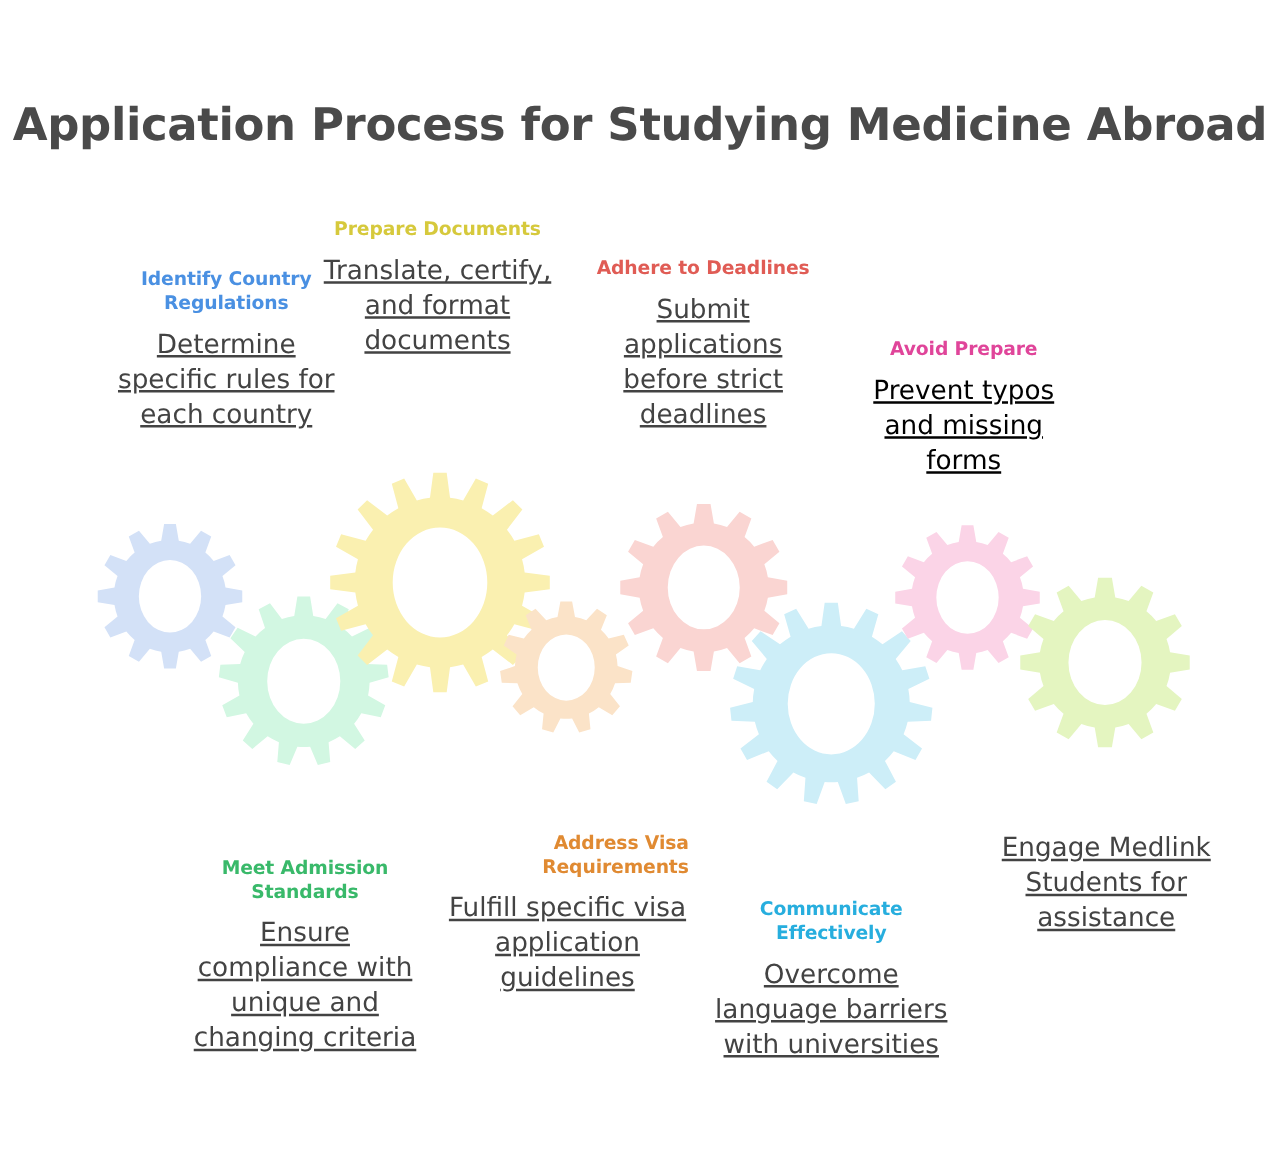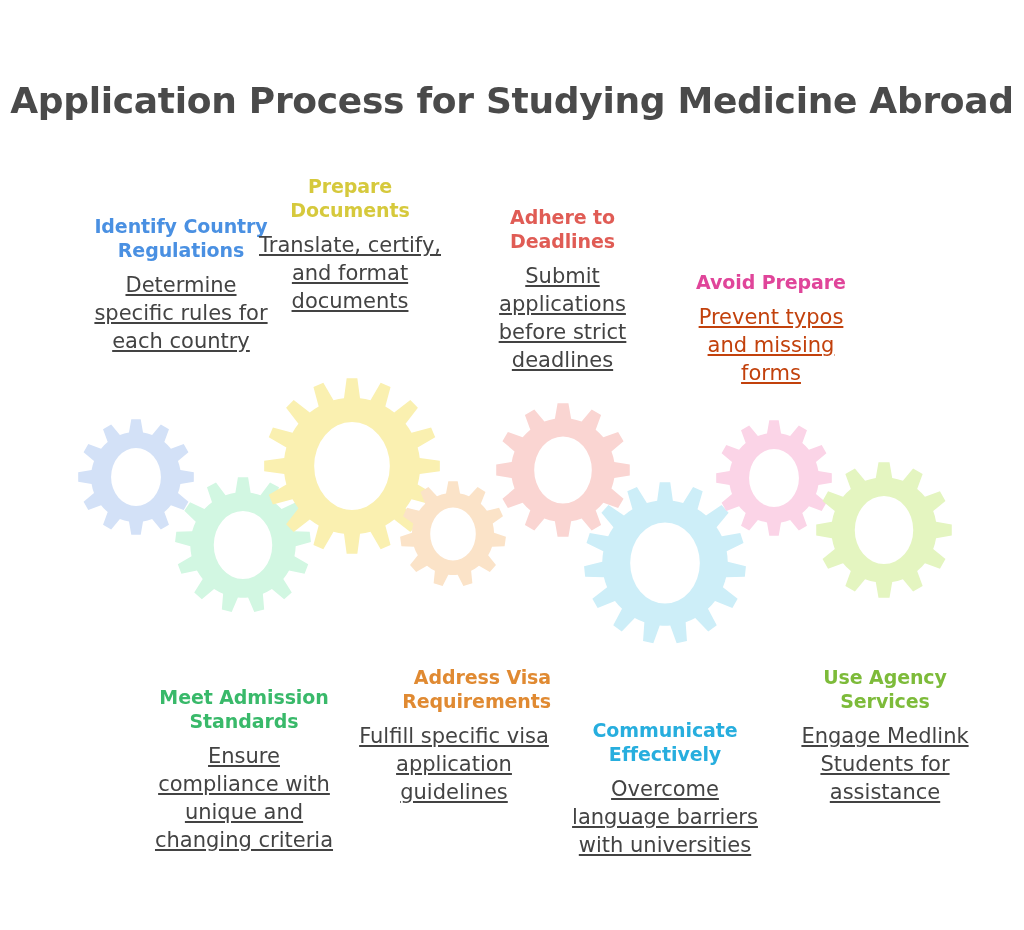--- a/index.html
+++ b/index.html
@@ -48,21 +48,21 @@
     pointer-events: none;
   }
 
   
   .step {
     position: absolute;
     text-align: center;
   }
   .step-heading {
     font-family: "DejaVu Sans", sans-serif;
-    font-size: 19px;
+    font-size: 15px;
     font-weight: bold;
     line-height: 1.27;
     margin: 0 0 10px 0;
     letter-spacing: -0.1px;
   }
   .step-desc {
     font-family: "DejaVu Sans", sans-serif;
     font-size: 21px;
     font-weight: normal;
     line-height: 1.33;
@@ -111,36 +111,35 @@
     <p class="step-desc" style="color: rgb(67, 67, 67);">Translate, certify, and format documents</p>
   </div>
 
   <div class="step" id="step-2">
     <p class="step-heading" style="color: rgb(224, 92, 85);">Adhere to Deadlines</p>
     <p class="step-desc" style="color: rgb(67, 67, 67);">Submit applications before strict deadlines</p>
   </div>
 
   <div class="step" id="step-3">
     <p class="step-heading" style="color: rgb(224, 69, 154);">Avoid Prepare</p>
-    <p class="step-desc" style="color: #c2410c;">Prevent typos and missing forms</p>
+    <p class="step-desc" style="color: #000000;">Prevent typos and missing forms</p>
   </div>
 
   <div class="step" id="step-4">
     <p class="step-heading" style="color: rgb(57, 185, 106);">Meet Admission Standards</p>
     <p class="step-desc" style="color: rgb(67, 67, 67);">Ensure compliance with unique and changing criteria</p>
   </div>
 
   <div class="step" id="step-5">
     <p class="step-heading" style="color: rgb(224, 138, 50); text-align: right;">Address Visa Requirements</p>
     <p class="step-desc" style="color: rgb(67, 67, 67);">Fulfill specific visa application guidelines</p>
   </div>
 
   <div class="step" id="step-6">
     <p class="step-heading" style="color: rgb(39, 174, 222);">Communicate Effectively</p>
     <p class="step-desc" style="color: rgb(67, 67, 67);">Overcome language barriers with universities</p>
   </div>
 
   <div class="step" id="step-7">
-    <p class="step-heading" style="color: rgb(125, 187, 58);">Use Agency Services</p>
     <p class="step-desc" style="color: rgb(67, 67, 67);">Engage Medlink Students for assistance</p>
   </div>
 
 </div>
 
 </body></html>

